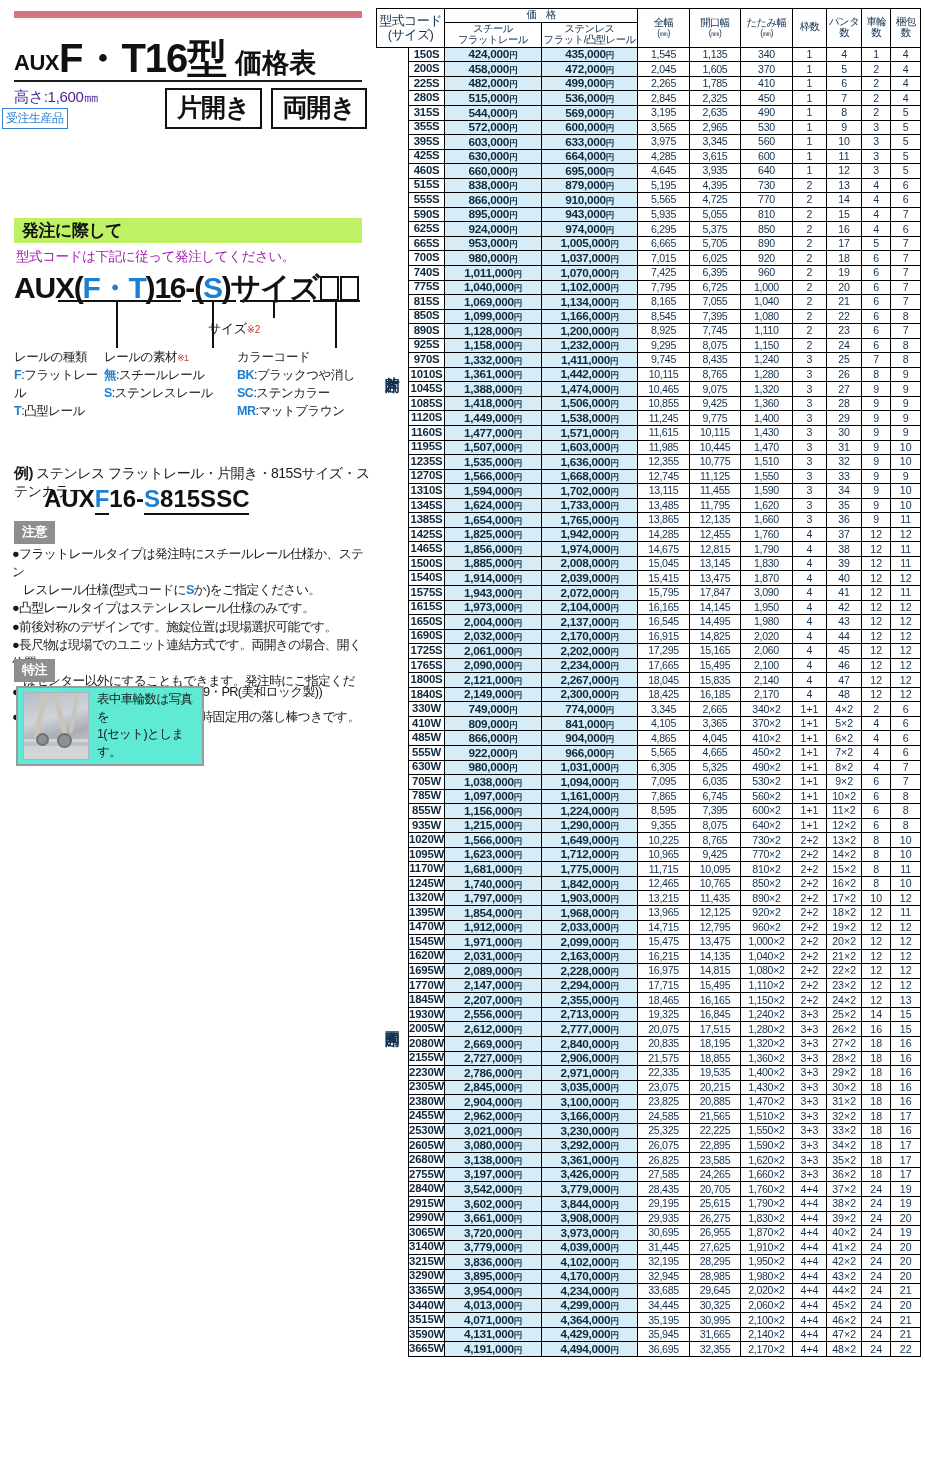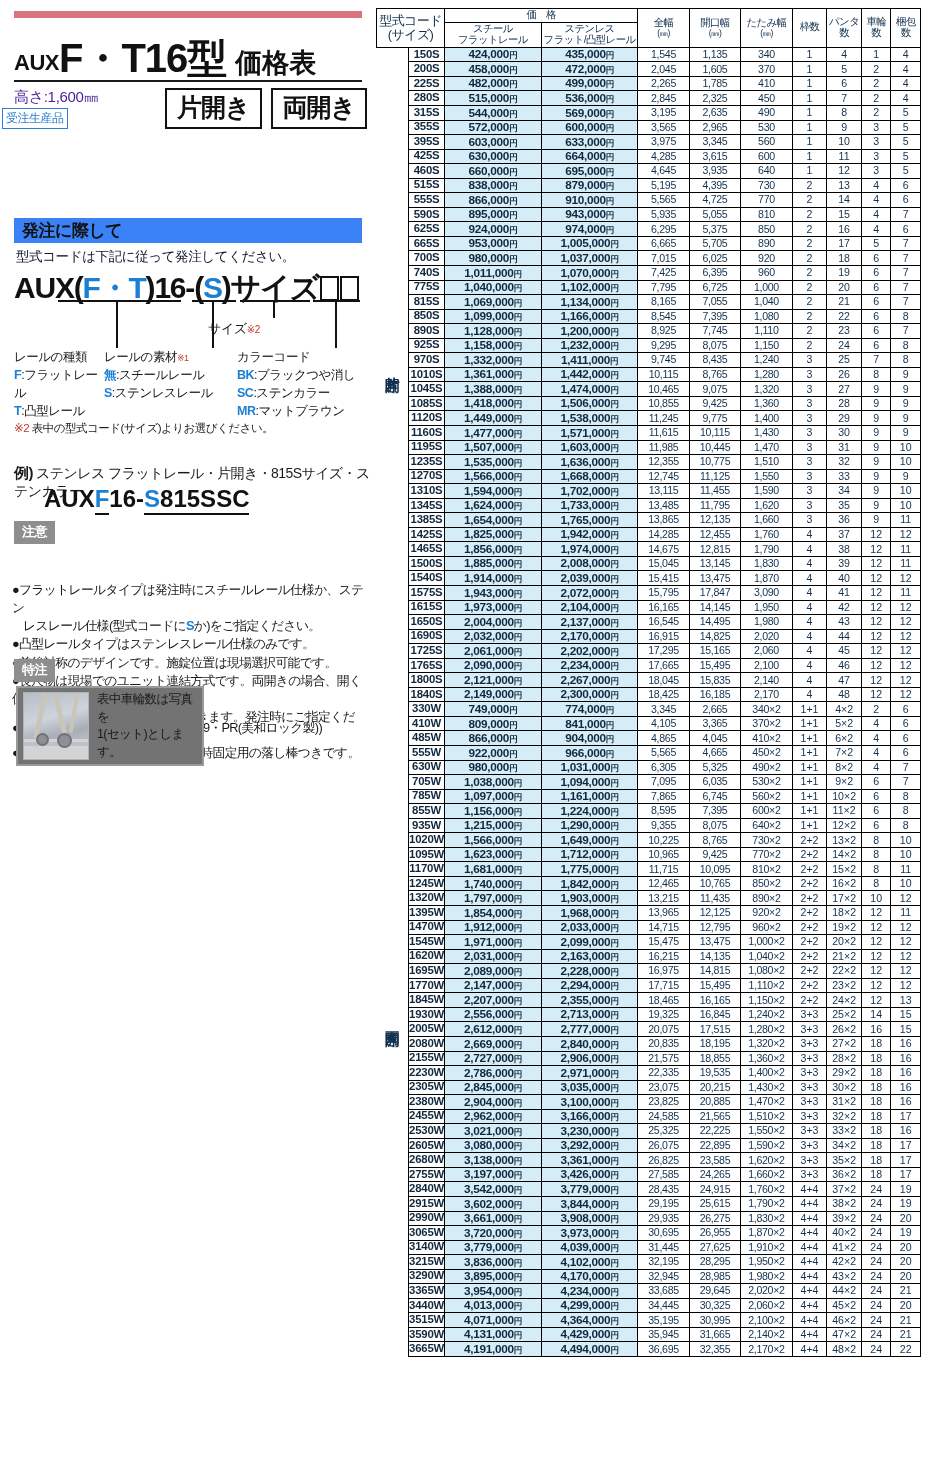--- a/index.html
+++ b/index.html
@@ -60,30 +60,30 @@
   }
   .open-btn {
     border: 2px solid #111; padding: 3px 10px 5px;
     font-size: 25px; font-weight: bold; line-height: 1.15;
     letter-spacing: -1px; color:#111; background:#fff;
   }
   
   .section-head {
     position: absolute; left: 14px;
     width: 348px; height: 25px;
-    background: #3b82f6;
+    background: #bef264;
     font-size: 17px; font-weight: bold;
     display: flex; align-items: center;
     padding-left: 8px; letter-spacing: -0.5px;
     color:#111;
   }
   #order-head { top: 218px; }
   .order-desc {
     position: absolute; left: 16px; top: 248px;
-    font-size: 13.5px; letter-spacing: -0.4px; color:#0f172a;text-align:center;
+    font-size: 13.5px; letter-spacing: -0.4px; color:#a21caf;text-align:center;
   }
   .code-formula {
     position: absolute; left: 14px; top: 268px;
     font-size: 30px; font-weight: bold; letter-spacing: -1.2px;
     color: #111; white-space: nowrap;
   }
   .code-formula .blue { color: #1b7fd4; }
   .code-formula .box {
     display: inline-block; width: 19px; height: 25px;
     border: 2px solid #111; vertical-align: -3px;
@@ -132,32 +132,31 @@
     background: #8e8e8e; color: #fff;
     font-size: 13px; font-weight: bold;
     padding: 2px 8px 3px; letter-spacing: -0.5px;
   }
   #caution-tag { top: 521px; }
   .bullets {
     position: absolute; left: 12px;
     font-size: 12.8px; line-height: 1.42;
     letter-spacing: -0.7px; color: #1a1a1a;
     width: 352px;
-    margin-top: 36px;
   }
   #caution-bullets { top: 545px; }
   .bullets b { color:#1b7fd4; }
   .bullets .ind { display:block; padding-left: 11px; }
   #special-tag { top: 659px; }
   #special-bullets { top: 683px; }
   
   .photo-note {
     position: absolute; left: 16px; top: 686px;
     width: 188px; height: 80px;
-    border: 2px solid #9a9a9a; background: #737373;
+    border: 2px solid #9a9a9a; background: #5eead4;
     display: flex; align-items: center; padding: 5px;
   }
   .photo-thumb {
     width: 66px; height: 68px; flex: 0 0 66px;
     background: linear-gradient(165deg,#b8bcc6 0%, #cfd3da 38%, #a8adb6 62%, #d8dade 100%);
     position: relative; overflow: hidden;
     border: 1px solid #b0b4ba;
   }
   .photo-thumb .bar { position:absolute; background:#c9c5b8; }
   .photo-thumb .b1 { width:5px; height:46px; left:14px; top:0; transform: rotate(12deg); }
@@ -285,21 +284,20 @@
     </div>
     <div class="legend-col" id="lc3">
       <div class="hdr">カラーコード</div>
       <div><b>BK</b><span>:</span><span>ブラックつや消し</span></div>
       <div><b>SC</b><span>:</span><span>ステンカラー</span></div>
       <div><b>MR</b><span>:</span><span>マットブラウン</span></div>
     </div>
   </div>
 
   <div class="footnotes">
-    <div><span class="mark">※2</span> <span>表中の型式コード(サイズ)よりお選びください。</span></div>
   </div>
 
   <div class="example-line">
     <span class="lead">例)</span>
     <span>ステンレス フラットレール・片開き・815Sサイズ・ステンカラー</span>
   </div>
   <div class="example-code">
     <span>AUX</span><span class="blue ul">F</span><span>16</span><span>-</span><span class="blue ul">S</span><span class="ul">815S</span><span class="ul">SC</span>
   </div>
 
@@ -1317,21 +1315,21 @@
           <td class="sm">3+3</td>
           <td class="sm">36×2</td>
           <td class="sm">18</td>
           <td class="sm">17</td>
         </tr>
         <tr>
           <td class="code">2840W</td>
           <td class="price">3,542,000<span class="yen">円</span></td>
           <td class="price">3,779,000<span class="yen">円</span></td>
           <td class="num">28,435</td>
-          <td class="num">24,915</td>
+          <td class="num">20,705</td>
           <td class="num">1,760×2</td>
           <td class="sm">4+4</td>
           <td class="sm">37×2</td>
           <td class="sm">24</td>
           <td class="sm">19</td>
         </tr>
         <tr>
           <td class="code">2915W</td>
           <td class="price">3,602,000<span class="yen">円</span></td>
           <td class="price">3,844,000<span class="yen">円</span></td>

